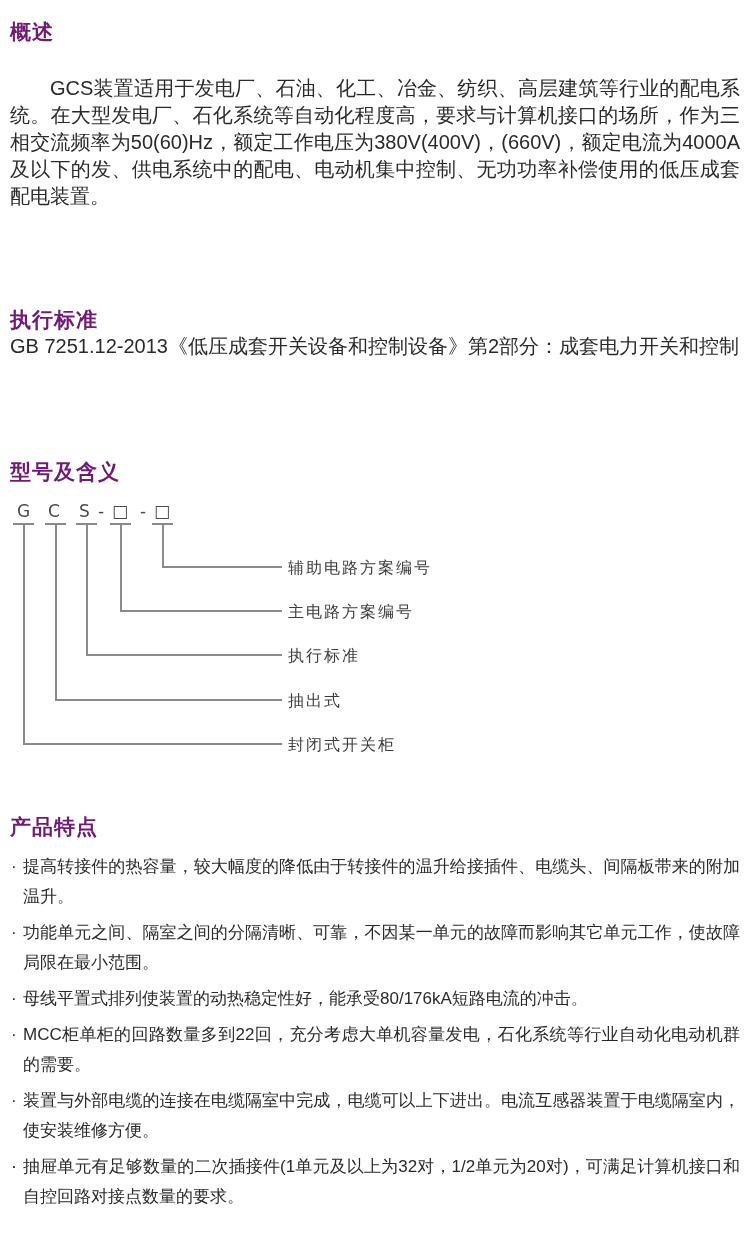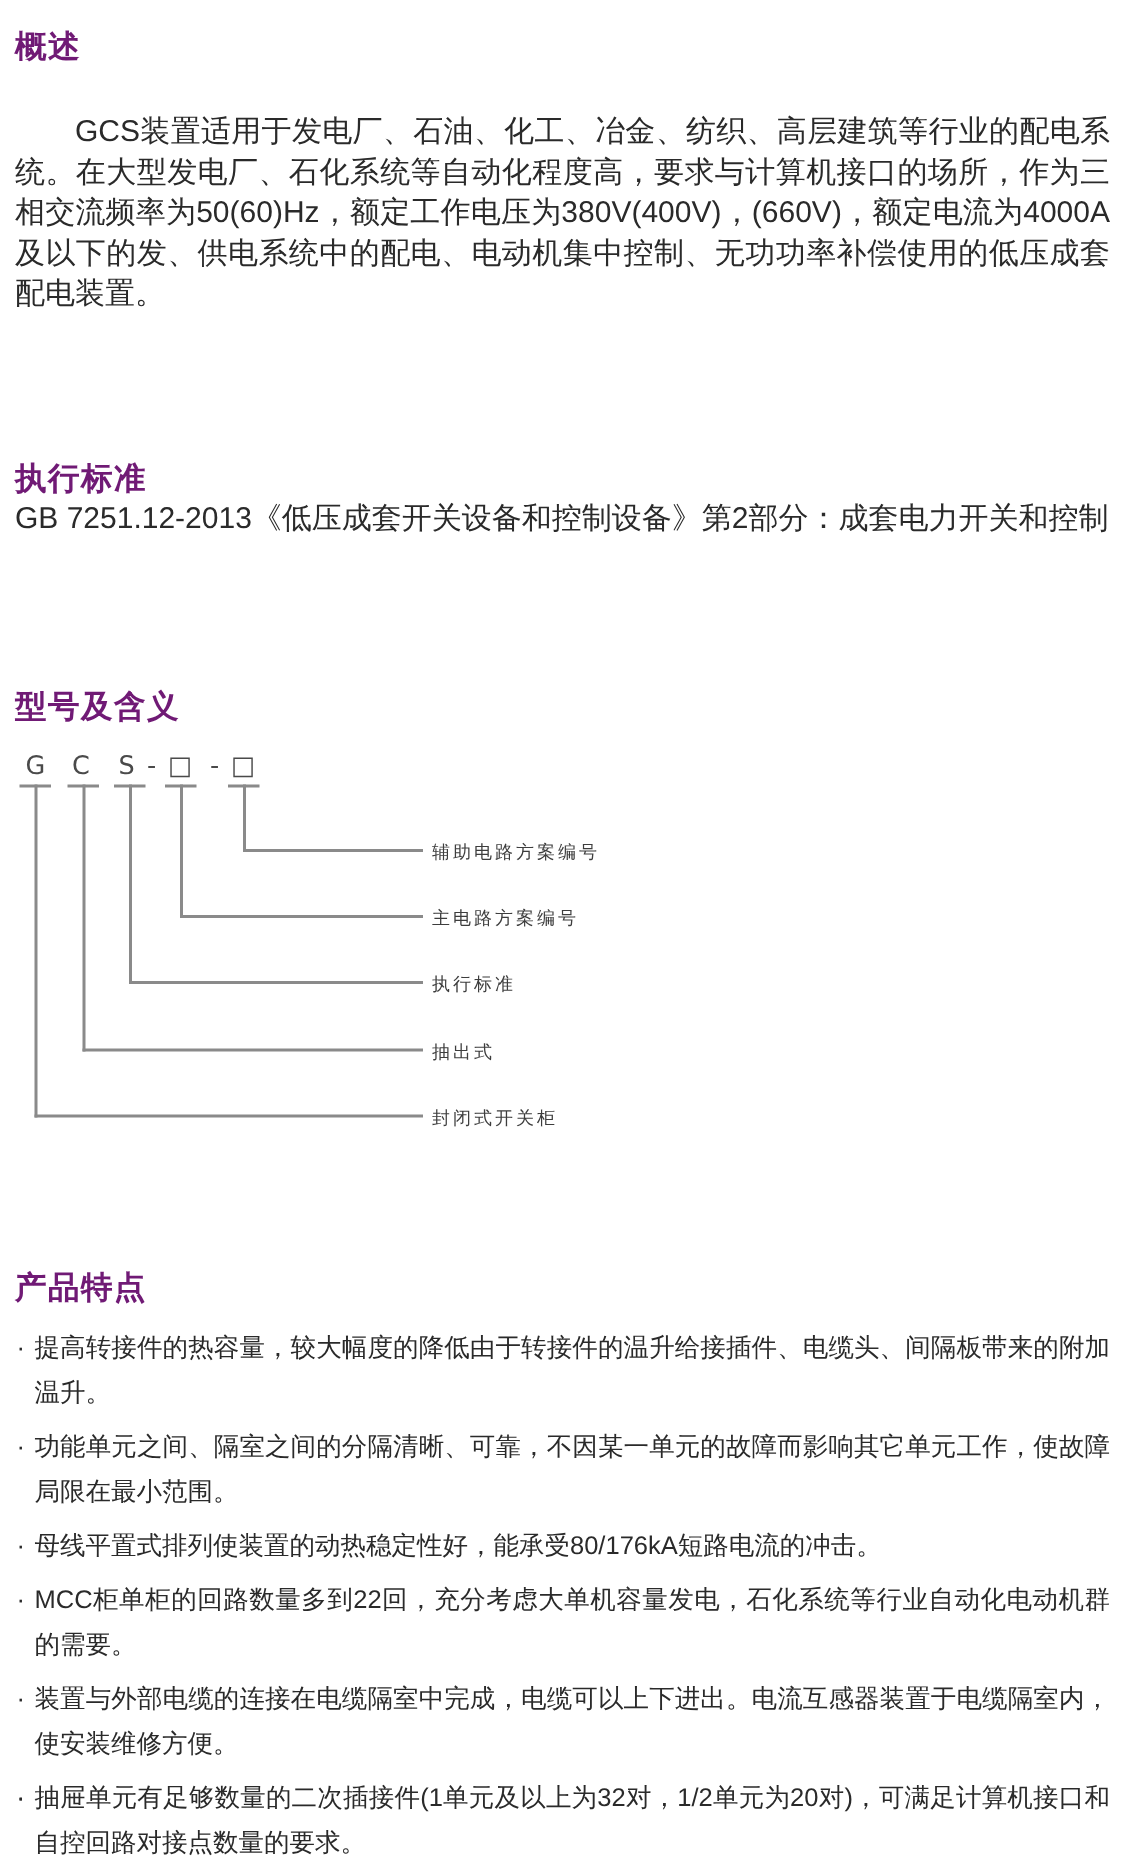--- a/index.html
+++ b/index.html
@@ -17,21 +17,21 @@
     margin: 0 10px;
     font-size: 21px;
     line-height: 26px;
     font-weight: bold;
     color: #701a75;
     letter-spacing: 1px;
   }
   .h-overview { padding-top: 19px; }
   .h-standard { margin-top: 97px; }
   .h-model    { margin-top: 99px; }
-  .h-features { margin-top: 88px; }
+  .h-features { margin-top: 56px; }
 
   .body-text {
     margin: 0 10px;
     font-size: 20px;
     line-height: 27px;
     text-align: justify;
     color: #2a2a2a;
   }
   .overview-body { margin-top: 30px; text-indent: 2em; }
   .standard-body { text-align: left; }
@@ -59,21 +59,21 @@
     border-top: 2px solid #8a8a8a;
   }
   .branch {
     position: absolute;
     border-left: 2px solid #8a8a8a;
     border-bottom: 2px solid #8a8a8a;
   }
   .branch-label {
     position: absolute;
     left: 288px;
-    font-size: 12px;
+    font-size: 16px;
     line-height: 18px;
     color: #3d3d3d;
     letter-spacing: 2px;
     white-space: nowrap;
   }
 
   
   .features-list {
     margin: 12px 10px 0 10px;
     padding: 0;

